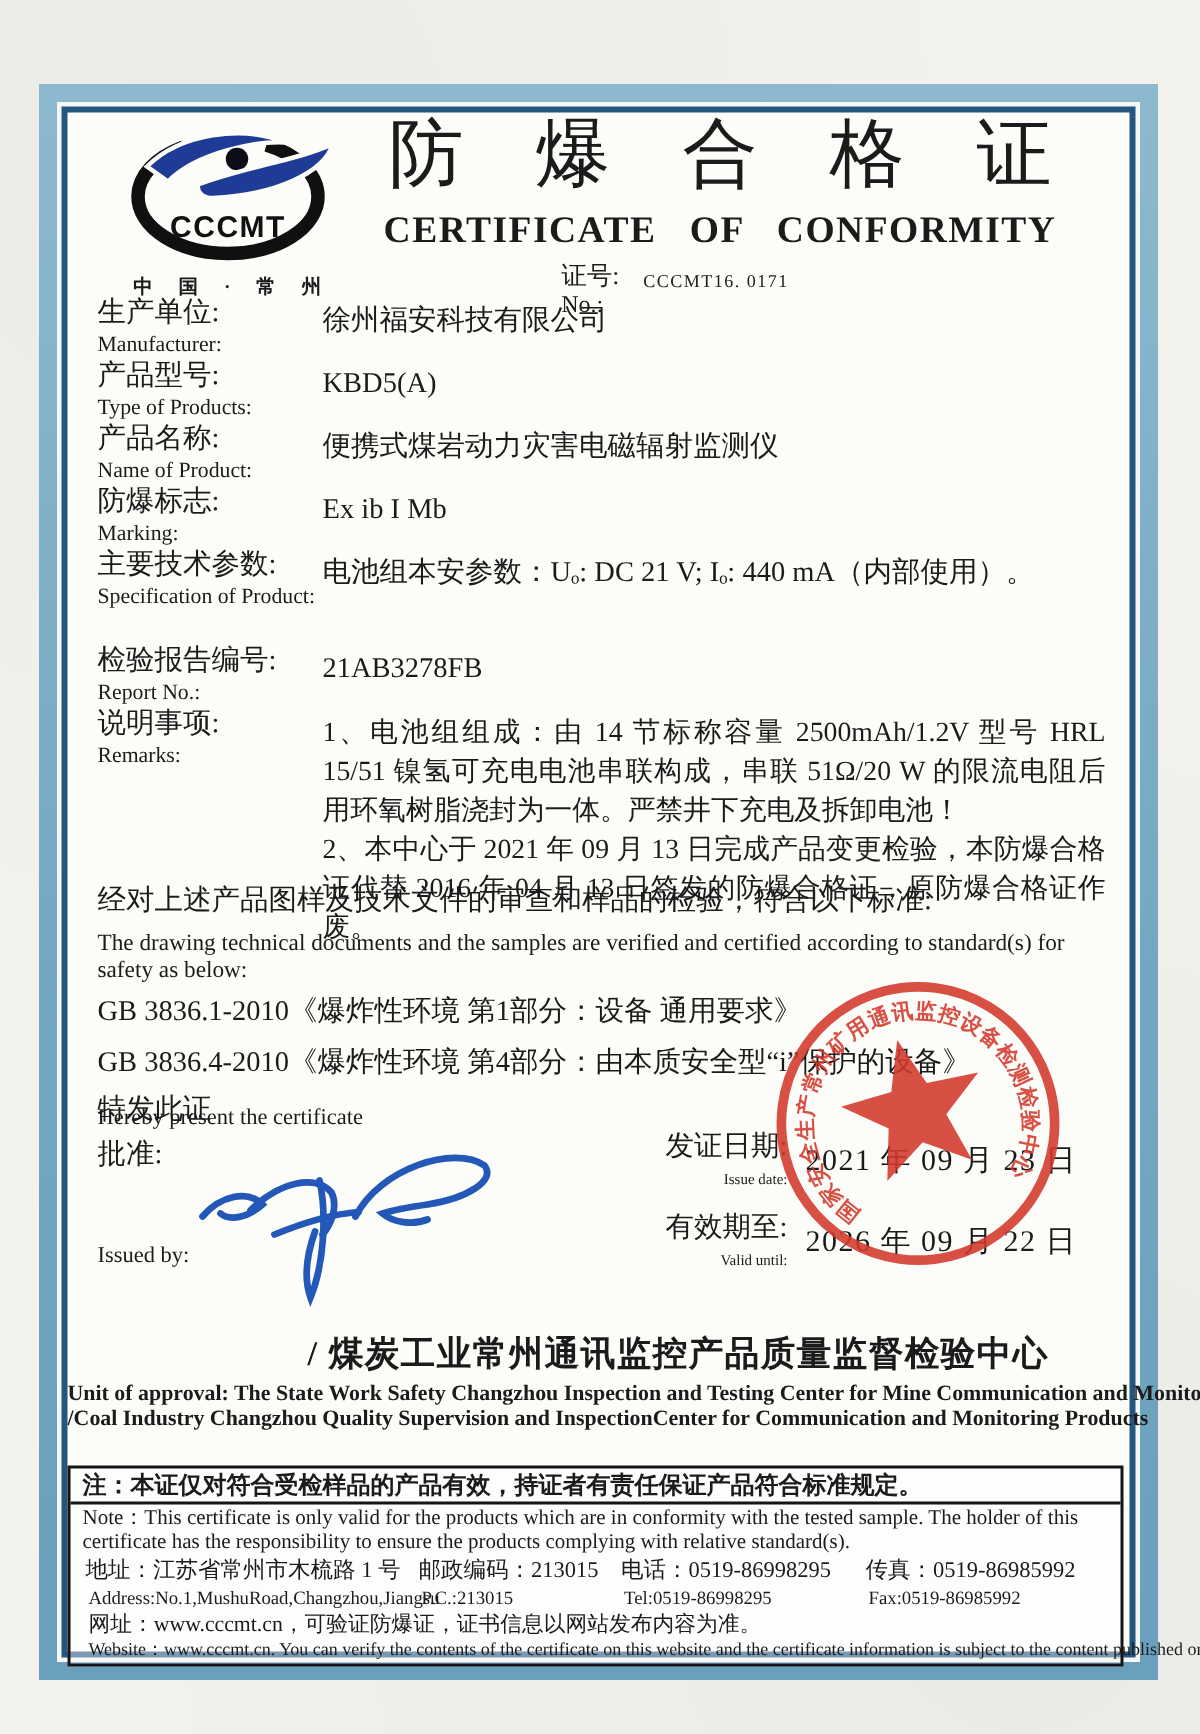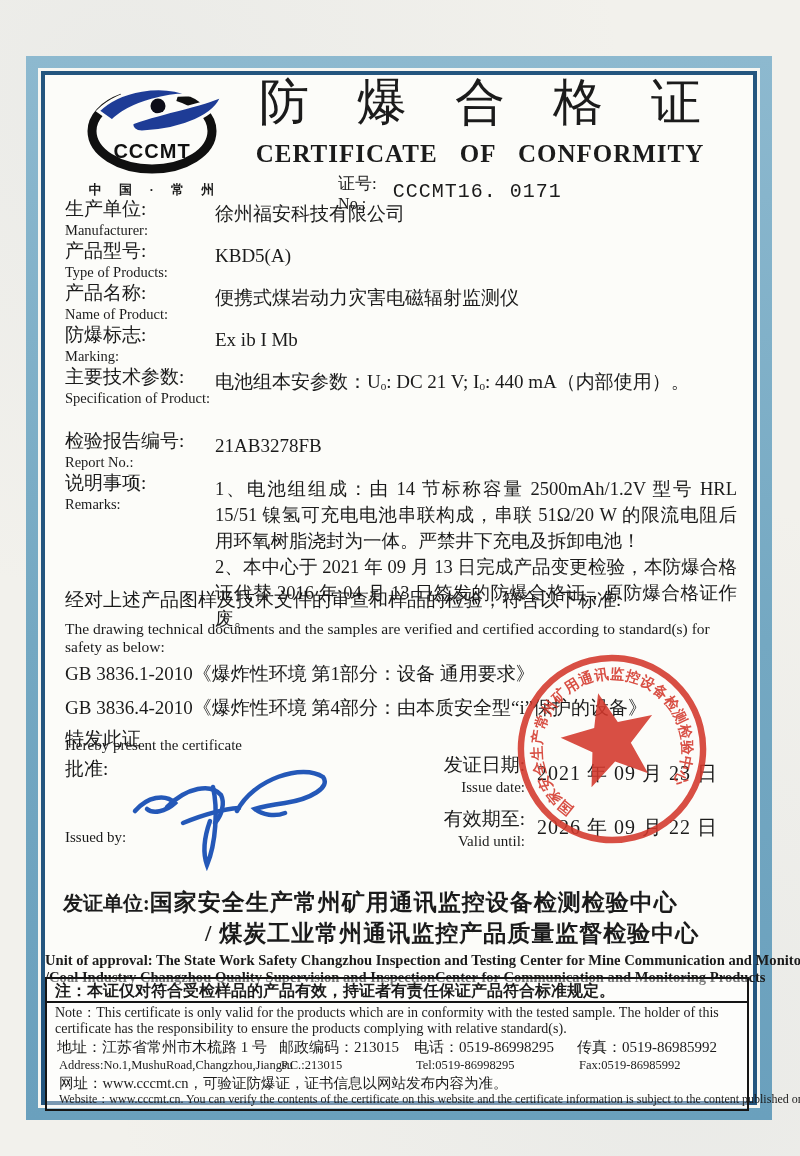--- a/index.html
+++ b/index.html
@@ -34,21 +34,21 @@
   
   .logo-block { position:absolute; left:28px; top:6px; width:164px; text-align:center; }
   .logo-sub { font-size:13px; letter-spacing:7px; margin-top:0px; font-weight:bold; white-space:nowrap; }
   .title-block { position:absolute; left:150px; top:-6px; width:570px; text-align:center; }
   .title-cn span { display:inline-block; font-size:50px; letter-spacing:48px; margin-right:-48px; font-weight:400; white-space:nowrap; }
   .title-en { font-size:25px; font-weight:bold; letter-spacing:1px; word-spacing:15px; margin-top:4px; white-space:nowrap; }
   .certno { display:flex; justify-content:center; gap:16px; margin-top:4px; transform:translateX(-30px); }
   .certno-labels { text-align:left; }
   .certno-labels .cn { font-size:17px; }
   .certno-labels .en { font-size:16px; }
-  .certno-value { font-size:20px; padding-top:8px; letter-spacing:1px;font-family:Liberation Mono, monospace; }
+  .certno-value { font-size:12px; padding-top:8px; letter-spacing:1px; }
   
   .fields { position:absolute; left:20px; top:122px; width:672px; }
   .frow { display:flex; align-items:flex-start; }
   .flabel { width:150px; flex:none; }
   .flabel .cn { font-size:19px; line-height:24px; white-space:nowrap; }
   .flabel .en { font-size:14.5px; line-height:18px; white-space:nowrap; }
   .fvalue { flex:1; font-size:19px; line-height:24px; padding-top:5px; }
   .r0,.r1 { min-height:42px; }
   .r2,.r3 { min-height:38px; }
   .r4 { min-height:48px; }
@@ -64,21 +64,21 @@
   
   .approval { position:absolute; left:20px; top:662px; width:672px; height:172px; }
   .present-en { font-size:15px; }
   .approve-cn { font-size:19px; margin-top:2px; }
   .approve-en { font-size:15px; position:absolute; left:0; top:92px; }
   .signature { position:absolute; left:60px; top:14px; width:220px; height:122px; }
   .dates { position:absolute; left:312px; top:16px; width:356px; }
   .drow { display:flex; margin-bottom:10px; }
   .dlabel { width:148px; flex:none; text-align:right; }
   .dlabel .cn { font-size:19px; line-height:24px; }
-  .dlabel .en { font-size:15px; line-height:20px; }
+  .dlabel .en { font-size:10px; line-height:20px; }
   .dvalue { font-size:20px; padding-top:7px; margin-left:12px; letter-spacing:1px; white-space:nowrap; }
   .stamp { position:absolute; left:468px; top:575px; width:198px; height:198px; opacity:.88; transform:rotate(-14deg); z-index:5; pointer-events:none; }
   
   .issuer { position:absolute; left:0; top:812px; width:708px; }
   .iss-line1 { display:flex; padding-left:18px; }
   .iss-label { font-size:20px; font-weight:bold; padding-top:3px; white-space:nowrap; }
   .iss-cn1 { font-size:23px; font-weight:bold; letter-spacing:1px; white-space:nowrap; }
   .iss-cn2 { font-size:23px; font-weight:bold; letter-spacing:1px; padding-left:160px; white-space:nowrap; }
   .iss-en1 { font-size:14.6px; font-weight:bold; text-align:center; margin-top:3px; white-space:nowrap; }
   .iss-en2 { font-size:14.6px; font-weight:bold; text-align:center; white-space:nowrap; }
@@ -227,24 +227,20 @@
       <polygon fill="#d4382c" points="100,42 112.3,75 147.6,76.5 120,98.5 129.4,132.5 100,113 70.6,132.5 80,98.5 52.4,76.5 87.7,75"></polygon>
       <defs>
         <path id="stamp-arc" d="M 49.8,150.2 A 71,71 0 1 1 150.2,150.2" fill="none"></path>
       </defs>
       <text font-size="14.5" fill="#d4382c" font-weight="bold" letter-spacing="0.5">
         <textPath href="#stamp-arc" startOffset="2" textLength="330">国家安全生产常州矿用通讯监控设备检测检验中心</textPath>
       </text>
     </svg>
 
     <div class="issuer">
-      <div class="iss-line1">
-        <div class="iss-label">发证单位:</div>
-        <div class="iss-cn1">国家安全生产常州矿用通讯监控设备检测检验中心</div>
-      </div>
       <div class="iss-cn2">/ 煤炭工业常州通讯监控产品质量监督检验中心</div>
       <div class="iss-en1">Unit of approval: The State Work Safety Changzhou Inspection and Testing Center for Mine Communication and Monitoring Devices</div>
       <div class="iss-en2">/Coal Industry Changzhou Quality Supervision and InspectionCenter for Communication and Monitoring Products</div>
     </div>
 
     <div class="notebox">
       <div class="note-cn">注：本证仅对符合受检样品的产品有效，持证者有责任保证产品符合标准规定。</div>
       <div class="note-en">Note：This certificate is only valid for the products which are in conformity with the tested sample. The holder of this certificate has the responsibility to ensure the products complying with relative standard(s).</div>
       <div class="contact-row cn">
         <span class="c1">地址：江苏省常州市木梳路 1 号</span>

